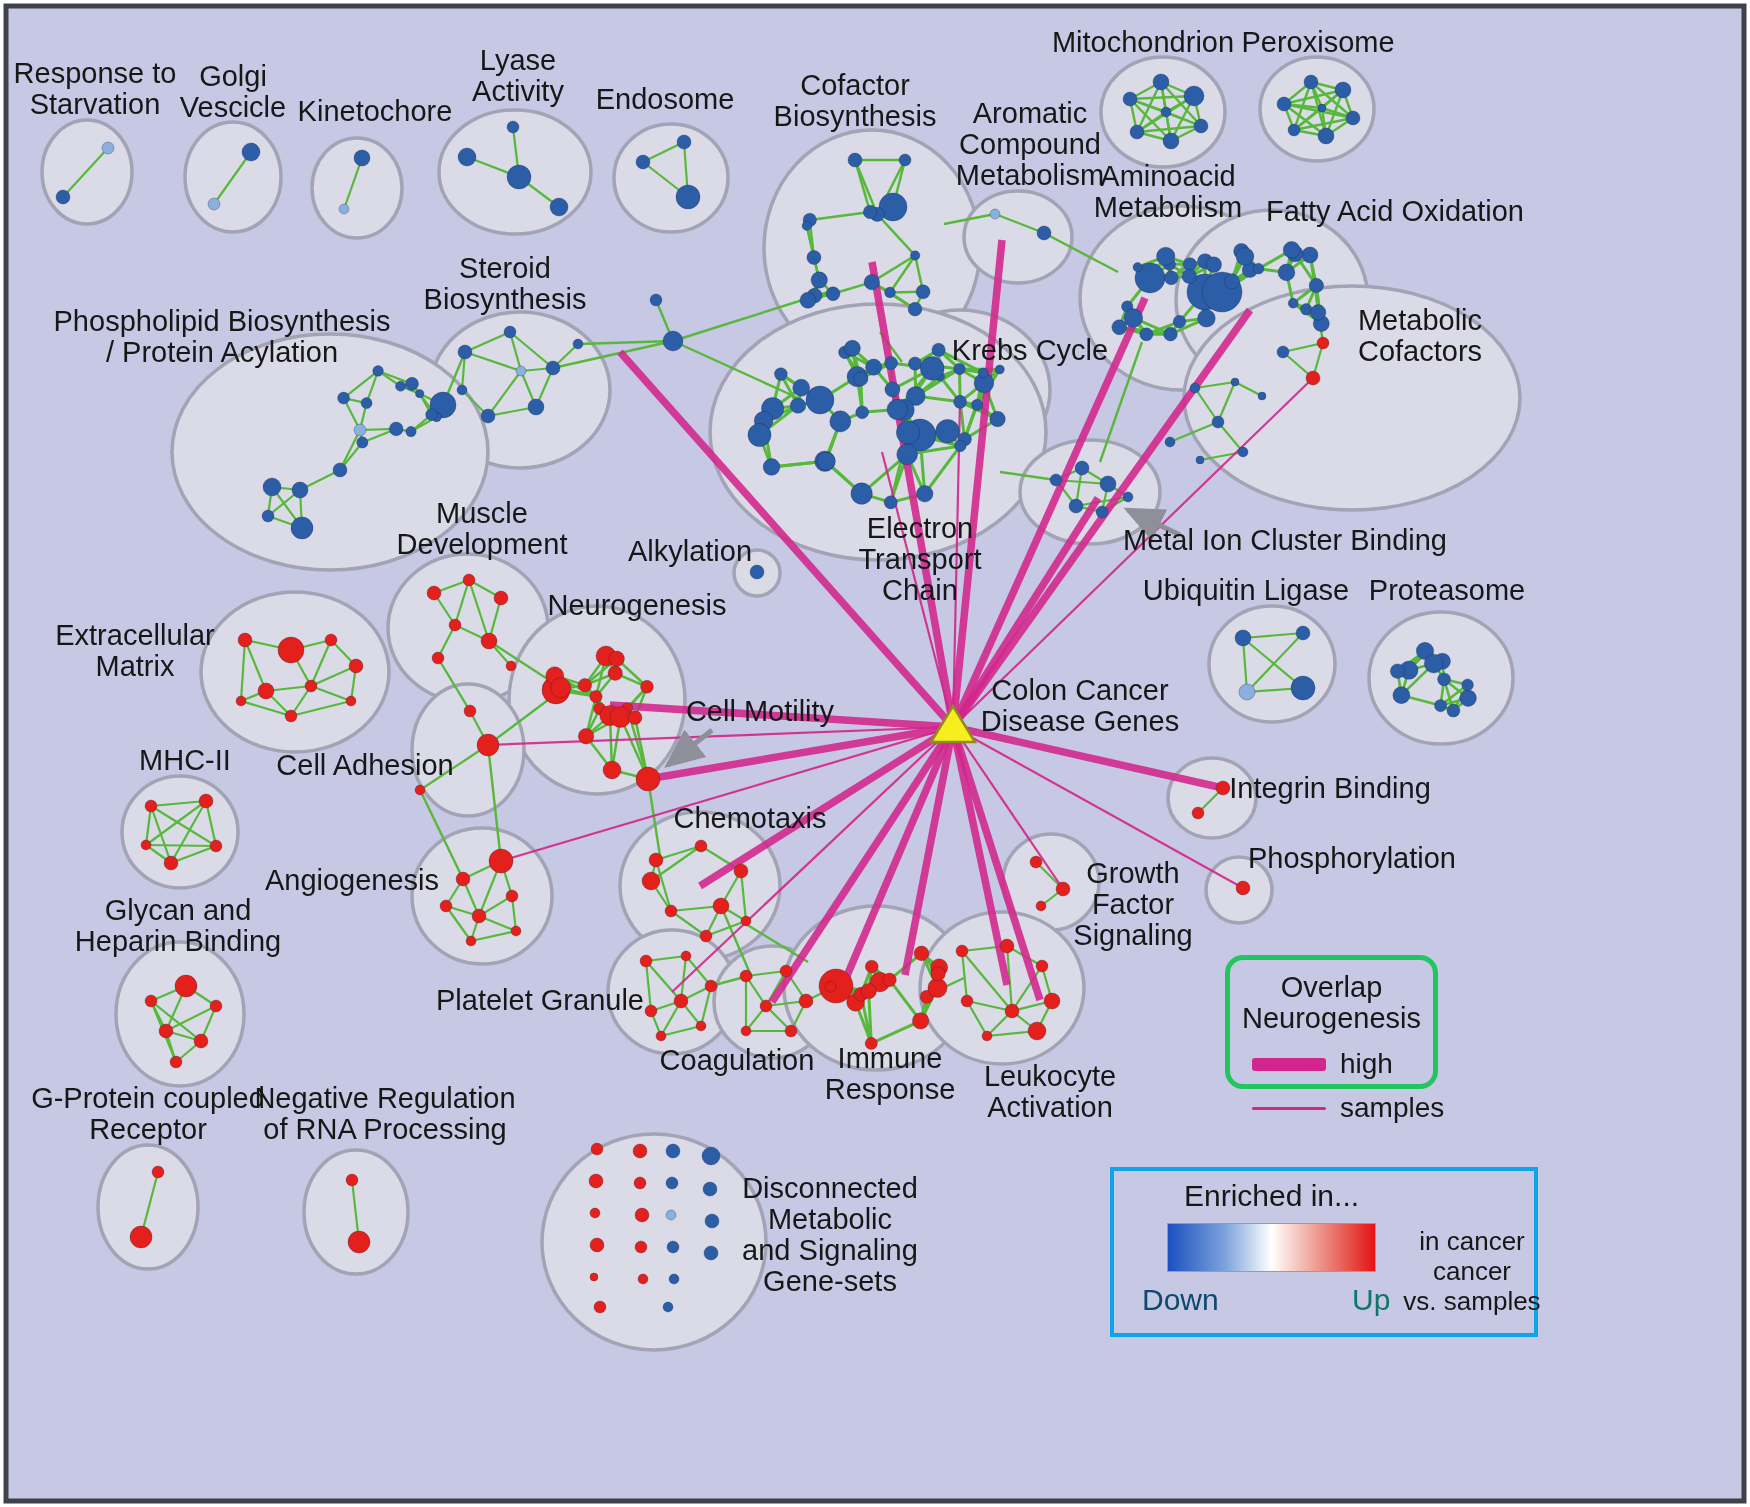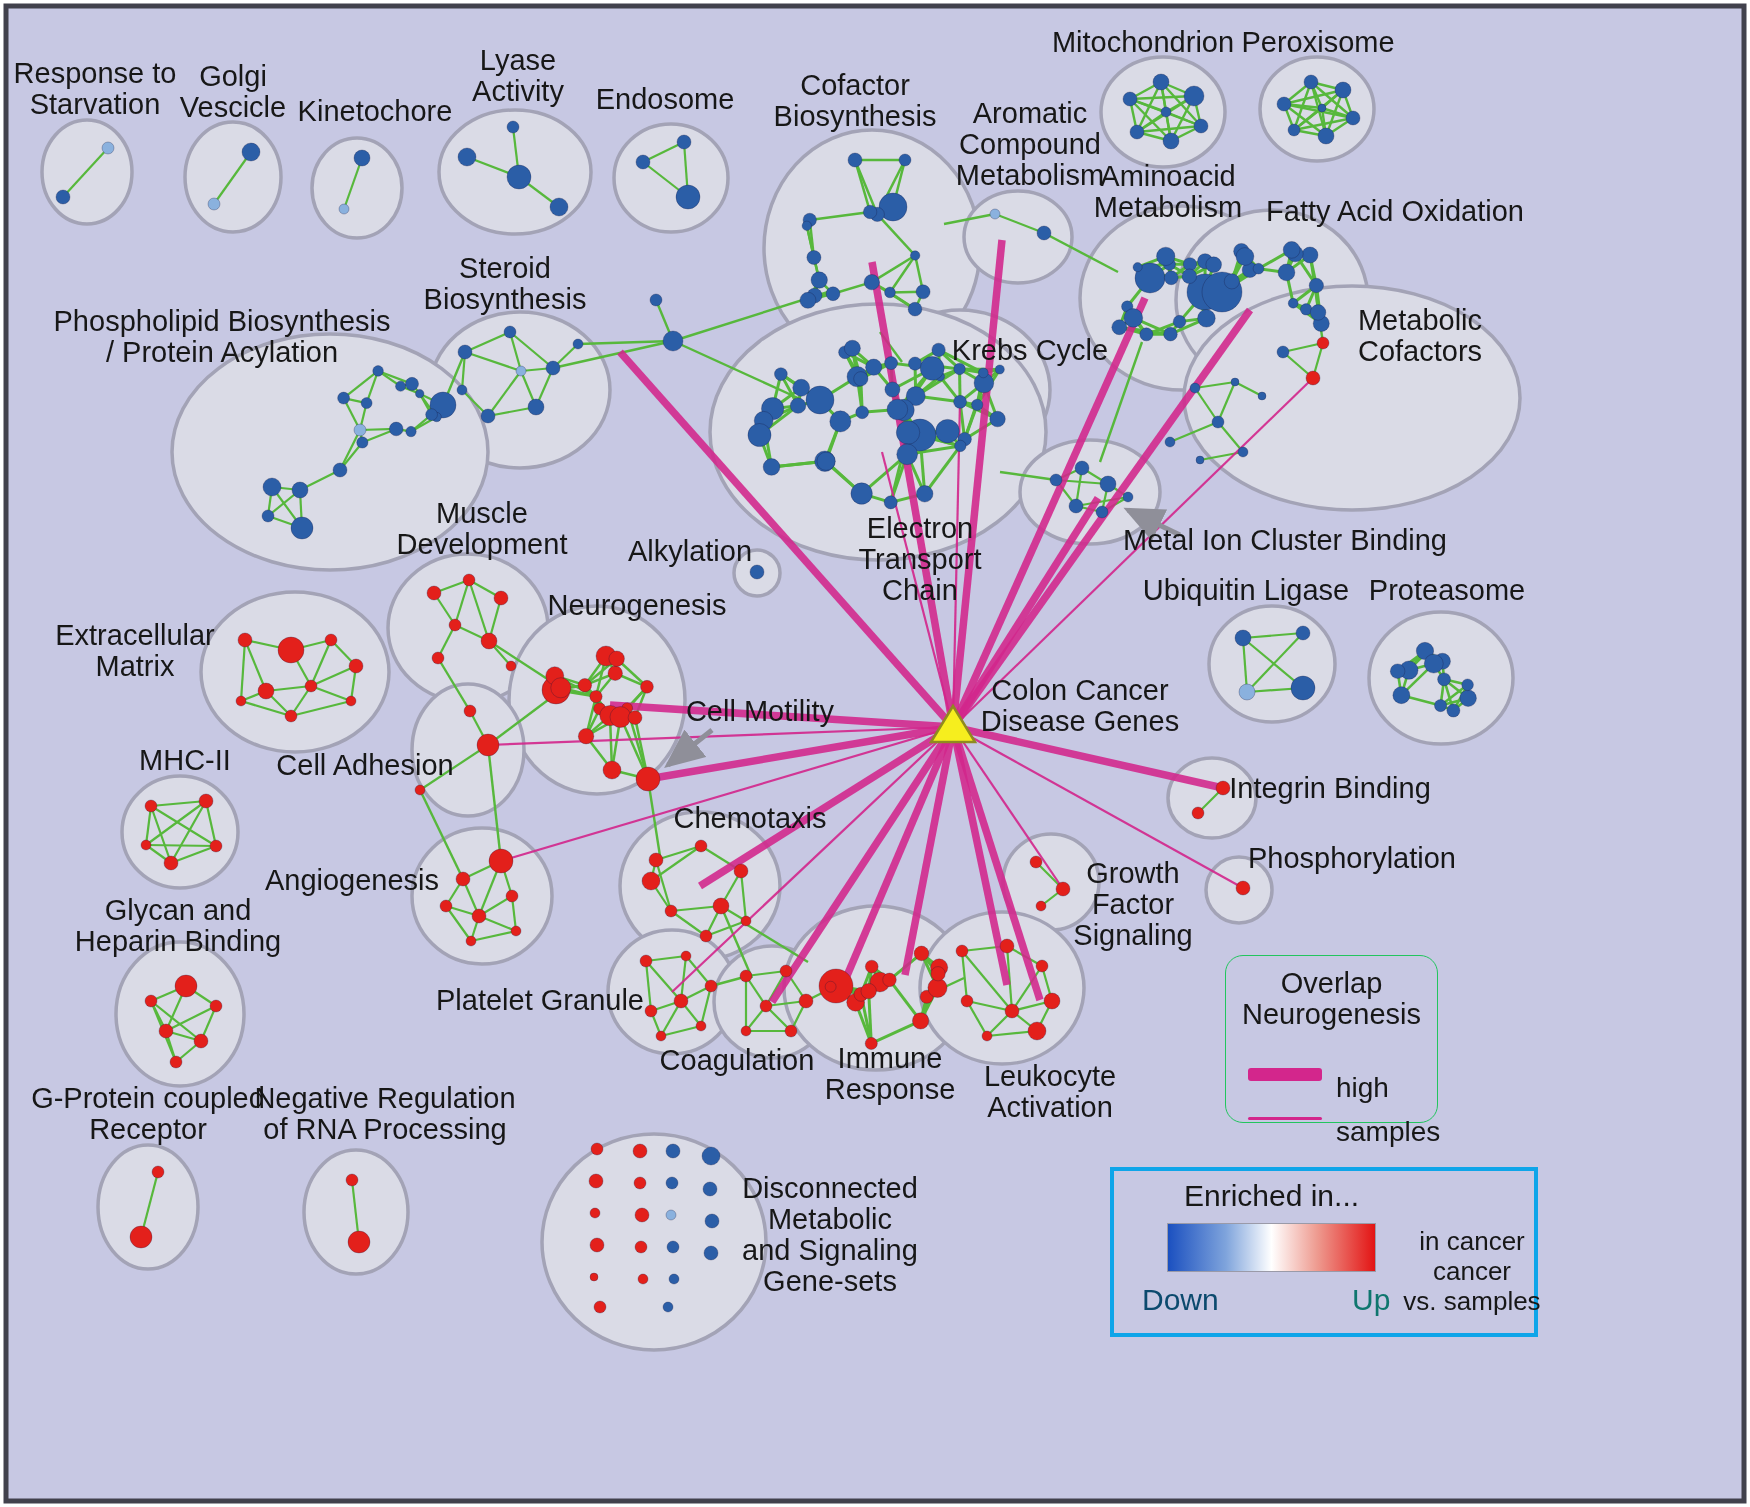--- a/index.html
+++ b/index.html
@@ -1,30 +1,30 @@
 <!DOCTYPE html>
 <html><head>
 <meta charset="utf-8">
 <style>
   html,body{margin:0;padding:0;background:#ffffff;font-family:"Liberation Sans",sans-serif;}
   .stage{position:relative;width:1750px;height:1507px;background:#ffffff;overflow:hidden;}
   svg#diagram{position:absolute;left:0;top:0;width:1750px;height:1507px;}
   text.cluster-label{font-size:29px;fill:#171717;}
   text.hub-label{font-size:29px;fill:#171717;}
 
-  .legend-overlap{position:absolute;left:1225px;top:955px;width:213px;height:168px;
-    border:1px solid #22c55e;border-radius:18px;box-sizing:border-box;}
+  .legend-overlap{position:absolute;left:1225px;top:955px;width:213px;height:134px;
+    border:5px solid #22c55e;border-radius:18px;box-sizing:border-box;}
   .legend-overlap .lg-title{margin-top:12px;text-align:center;font-size:29px;line-height:31px;color:#171717;}
   .sig-row{position:absolute;left:22px;display:flex;align-items:center;gap:14px;}
   .sig-row.high{top:88px;}
   .sig-row.moderate{top:132px;}
   .sw{width:74px;border-radius:3px;}
   .sw-high{height:13px;}
   .sw-mod{height:3px;}
-  .sig-label{font-size:28px;color:#171717;margin-top:28px;}
+  .sig-label{font-size:28px;color:#171717;}
 
   .legend-enrich{position:absolute;left:1110px;top:1167px;width:428px;height:170px;
     border:4px solid #0ea5e9;box-sizing:border-box;}
   .legend-enrich .lg-title{position:absolute;left:50px;top:8px;width:215px;text-align:center;font-size:30px;color:#171717;}
   .grad-bar{position:absolute;left:53px;top:52px;width:207px;height:47px;border:1px solid #9a9aa8;}
   .lbl-down{position:absolute;left:28px;top:112px;font-size:30px;color:#0c4a6e;}
   .lbl-up{position:absolute;left:238px;top:112px;font-size:30px;color:#0f766e;}
   .enrich-note{position:absolute;left:288px;top:55px;width:140px;text-align:center;font-size:26px;line-height:30px;color:#171717;}
 </style>
 </head>

